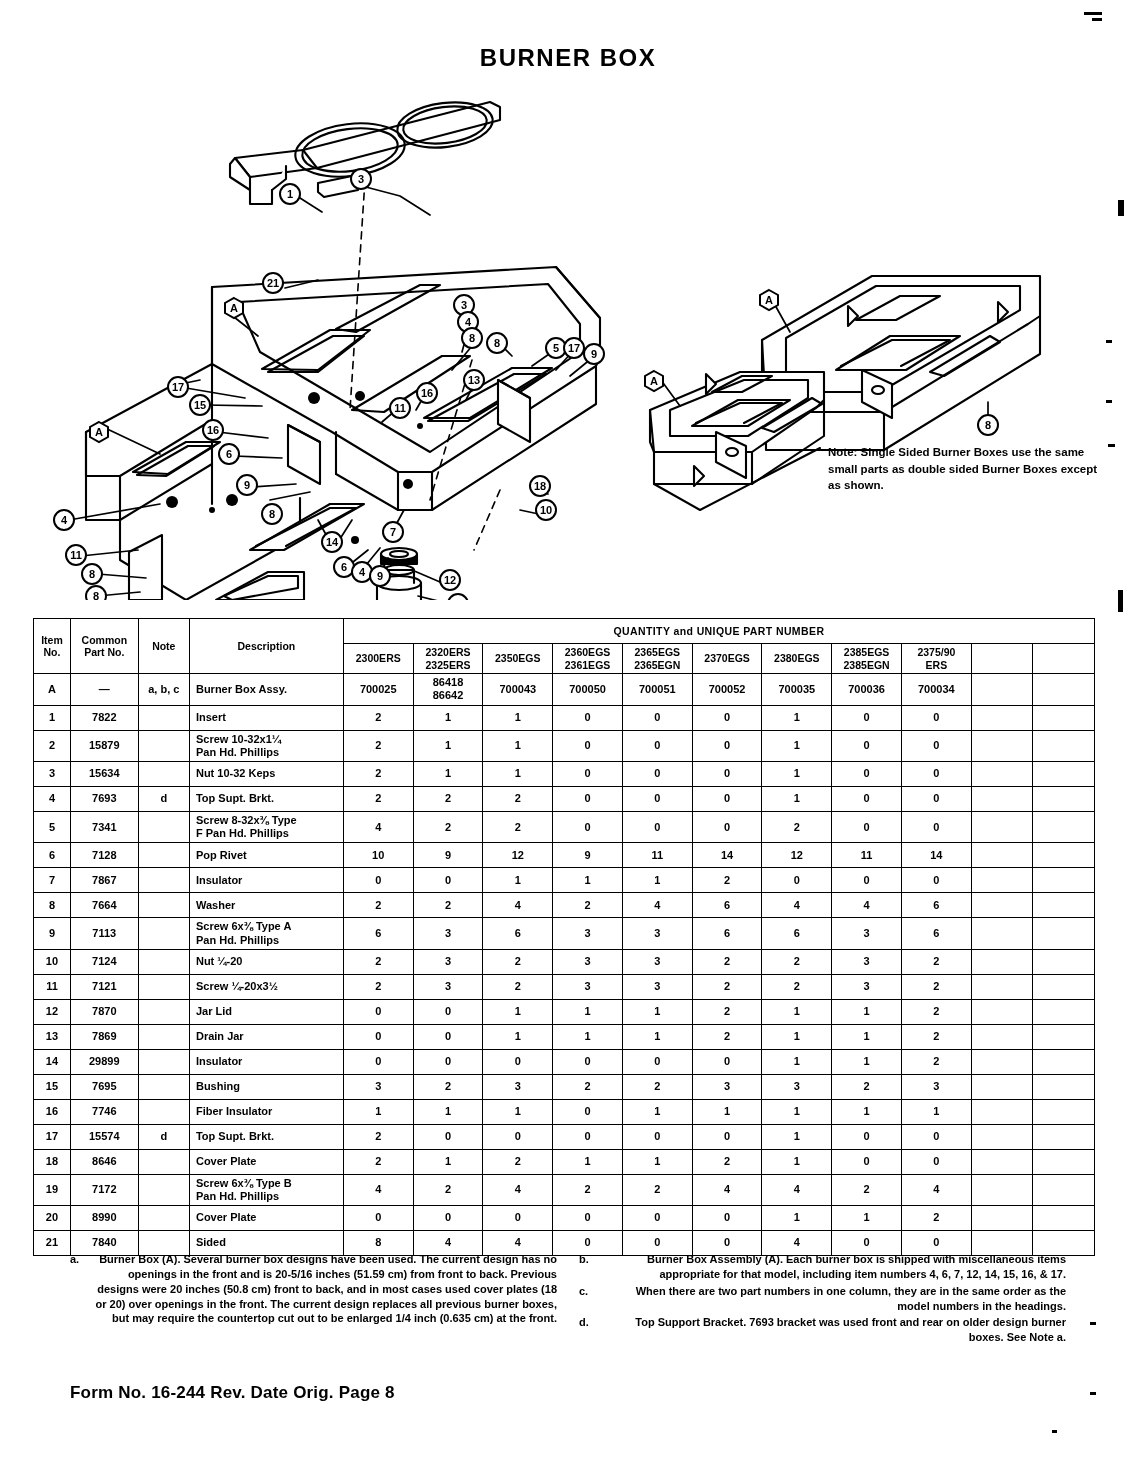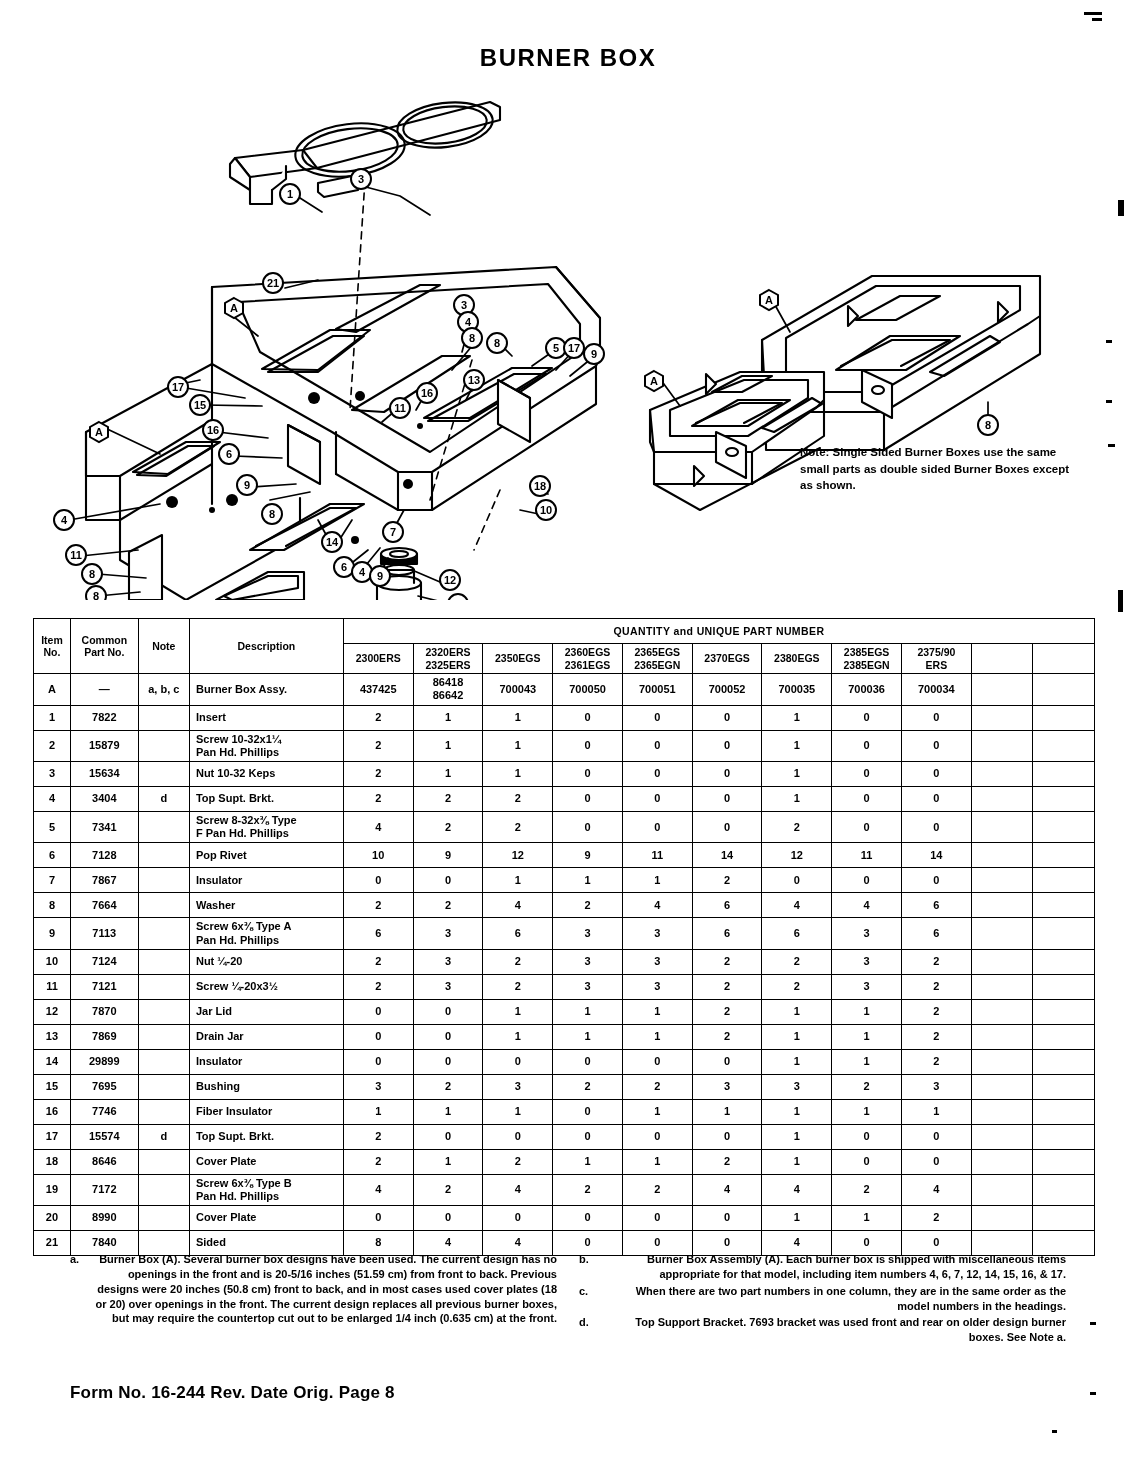--- a/index.html
+++ b/index.html
@@ -19,21 +19,21 @@
     text-align:center;font-size:24px;font-weight:bold;
     letter-spacing:1.5px;
   }
 
   
   .illus{position:absolute;top:80px;left:0;width:1136px;height:520px;}
   .illus svg{display:block;}
 
   
   .side-note{
-    position:absolute;left:800px;top:444px;width:282px;
+    position:absolute;left:828px;top:444px;width:282px;
     font-size:11.5px;font-weight:bold;line-height:1.45;
   }
 
   
   .tbl-wrap{position:absolute;left:33px;top:618px;width:1062px;border-radius:25px;}
   table.parts{
     border-collapse:collapse;
     width:1062px;
     table-layout:fixed;
     font-size:11px;
@@ -477,21 +477,21 @@
             <th class="hdr-model two-line"></th>
             <th class="hdr-model two-line"></th>
           </tr>
       </thead>
       <tbody id="parts-body">
           <tr>
             <td class="two-line">A</td>
             <td class="two-line">—</td>
             <td class="two-line">a, b, c</td>
             <td class="desc two-line">Burner Box Assy.</td>
-            <td class="two-line">437425</td>
+            <td class="two-line">700025</td>
             <td class="two-line">86418
 86642</td>
             <td class="two-line">700043</td>
             <td class="two-line">700050</td>
             <td class="two-line">700051</td>
             <td class="two-line">700052</td>
             <td class="two-line">700035</td>
             <td class="two-line">700036</td>
             <td class="two-line">700034</td>
             <td class="two-line"></td>
@@ -544,21 +544,21 @@
             <td class="two-line">0</td>
             <td class="two-line">0</td>
             <td class="two-line">1</td>
             <td class="two-line">0</td>
             <td class="two-line">0</td>
             <td class="two-line"></td>
             <td class="two-line"></td>
           </tr>
           <tr>
             <td class="two-line">4</td>
-            <td class="two-line">3404</td>
+            <td class="two-line">7693</td>
             <td class="two-line">d</td>
             <td class="desc two-line">Top Supt. Brkt.</td>
             <td class="two-line">2</td>
             <td class="two-line">2</td>
             <td class="two-line">2</td>
             <td class="two-line">0</td>
             <td class="two-line">0</td>
             <td class="two-line">0</td>
             <td class="two-line">1</td>
             <td class="two-line">0</td>

